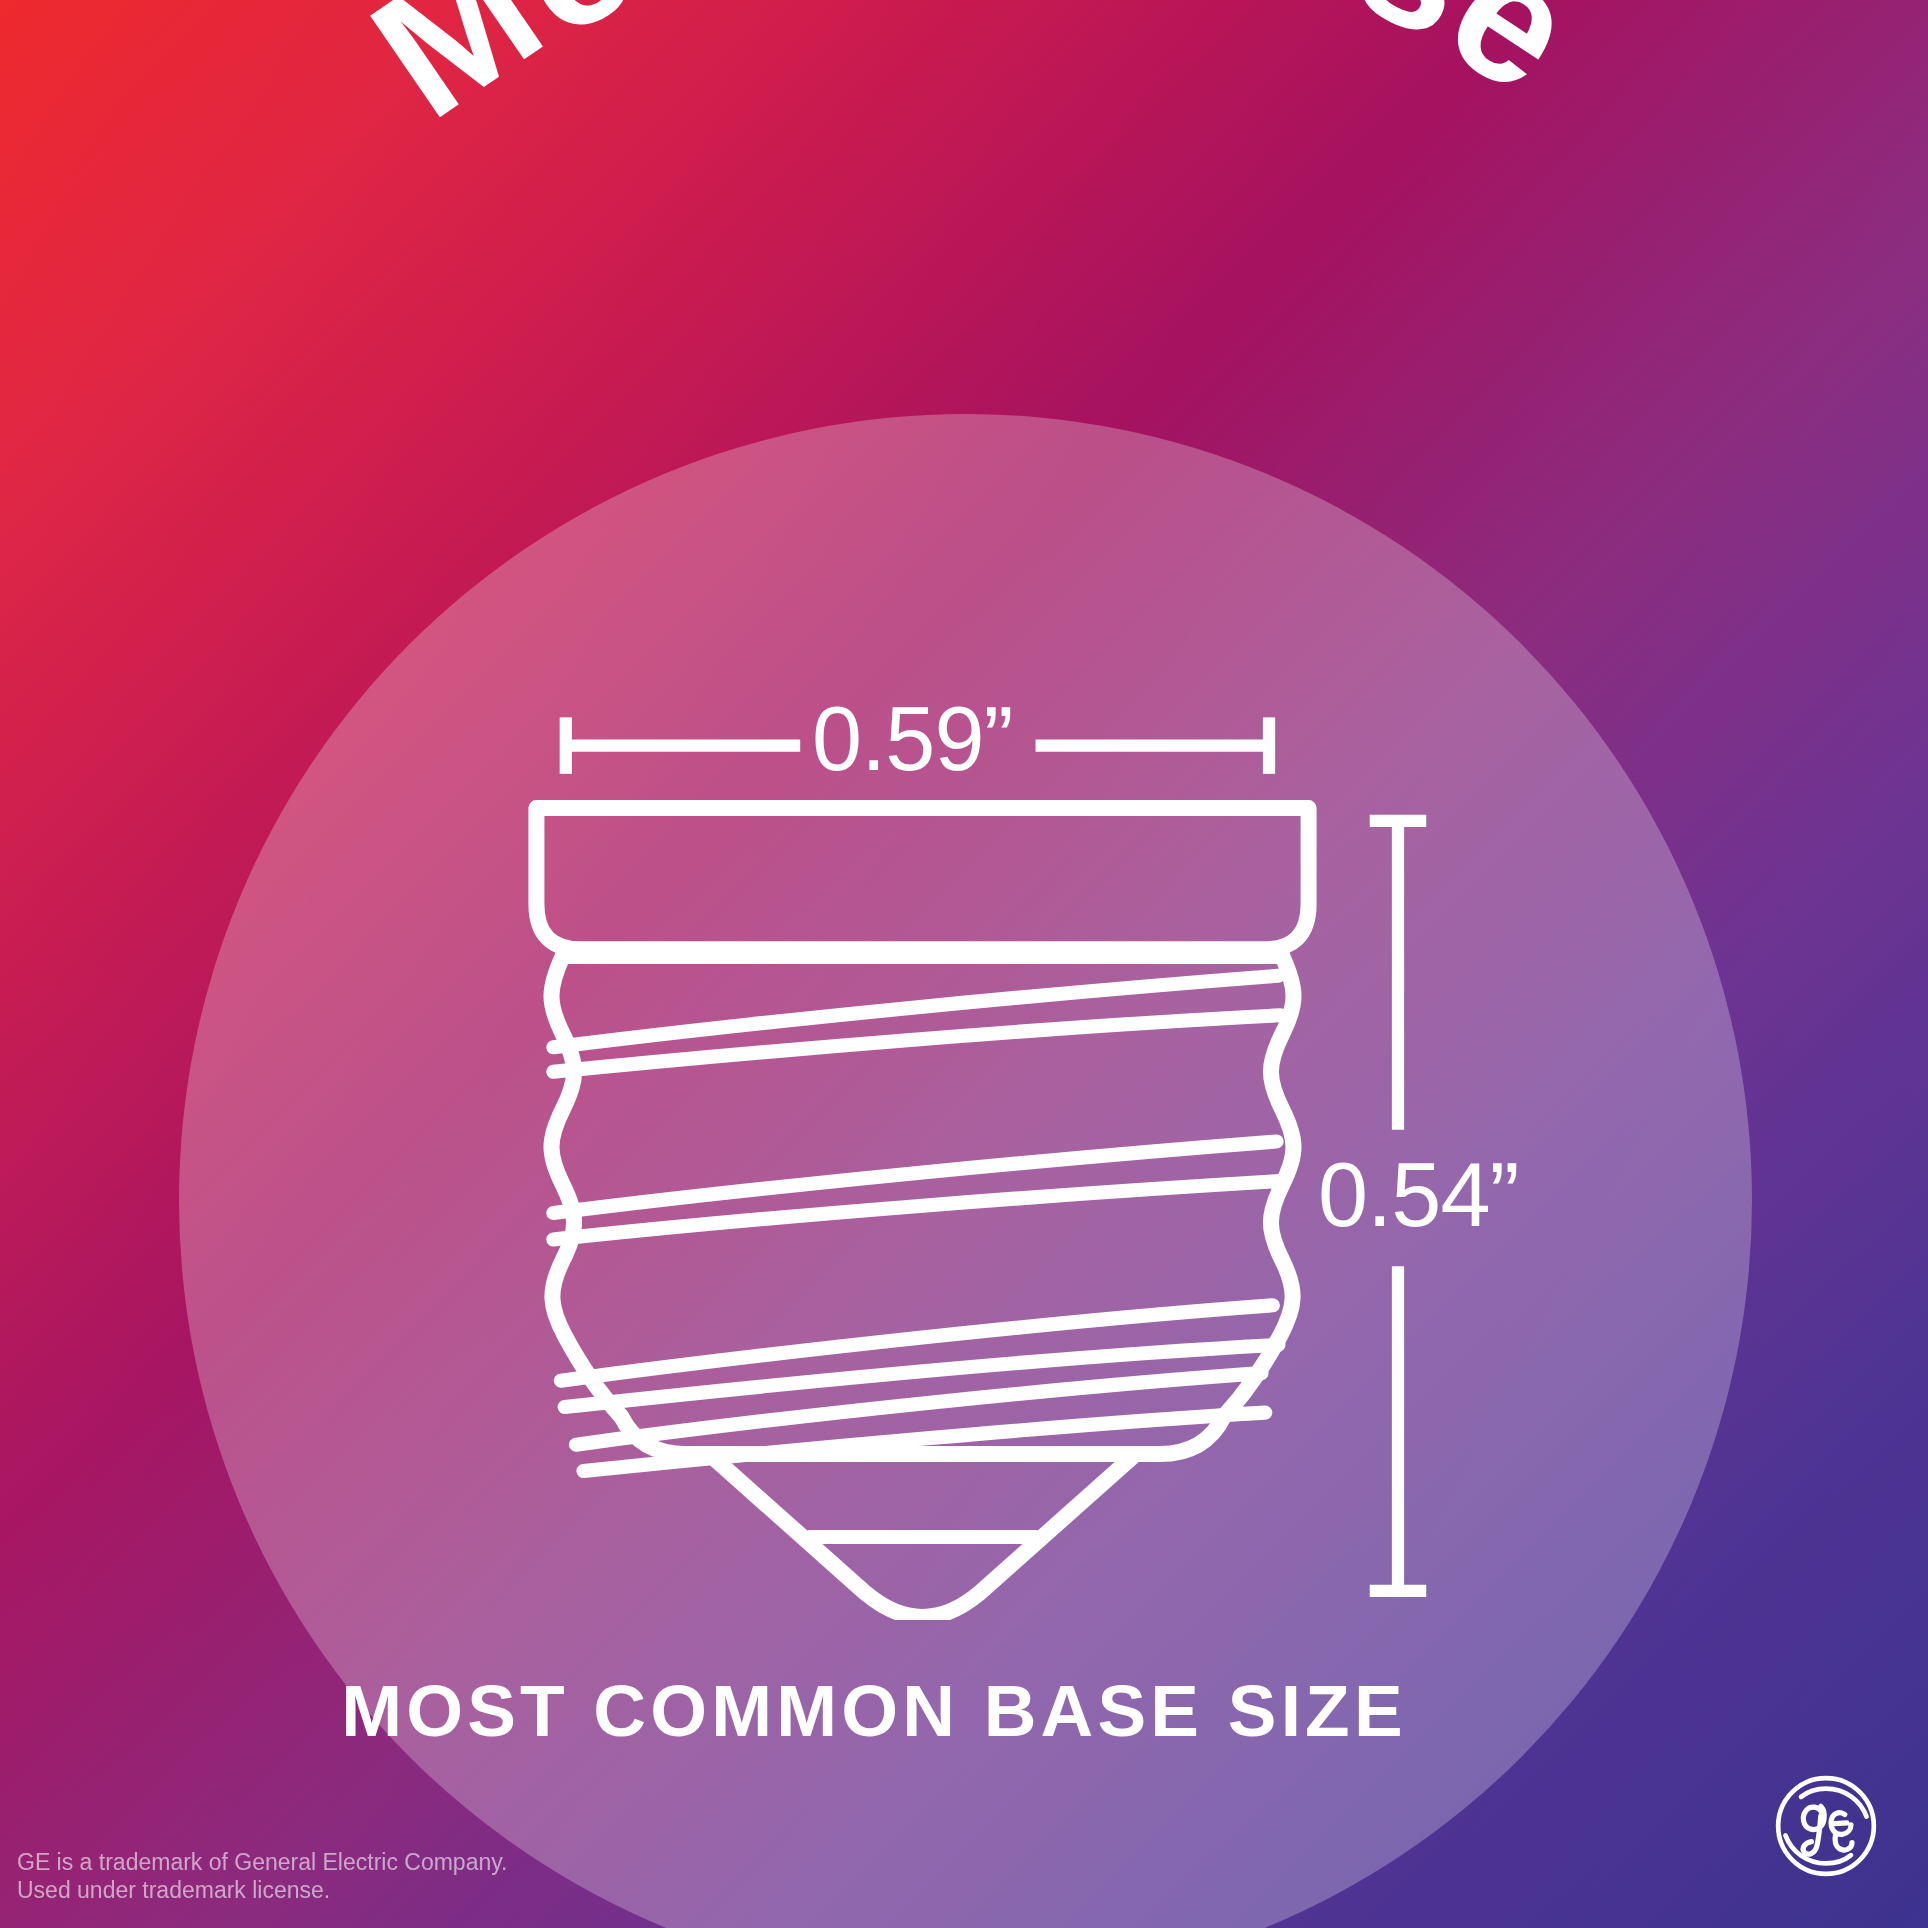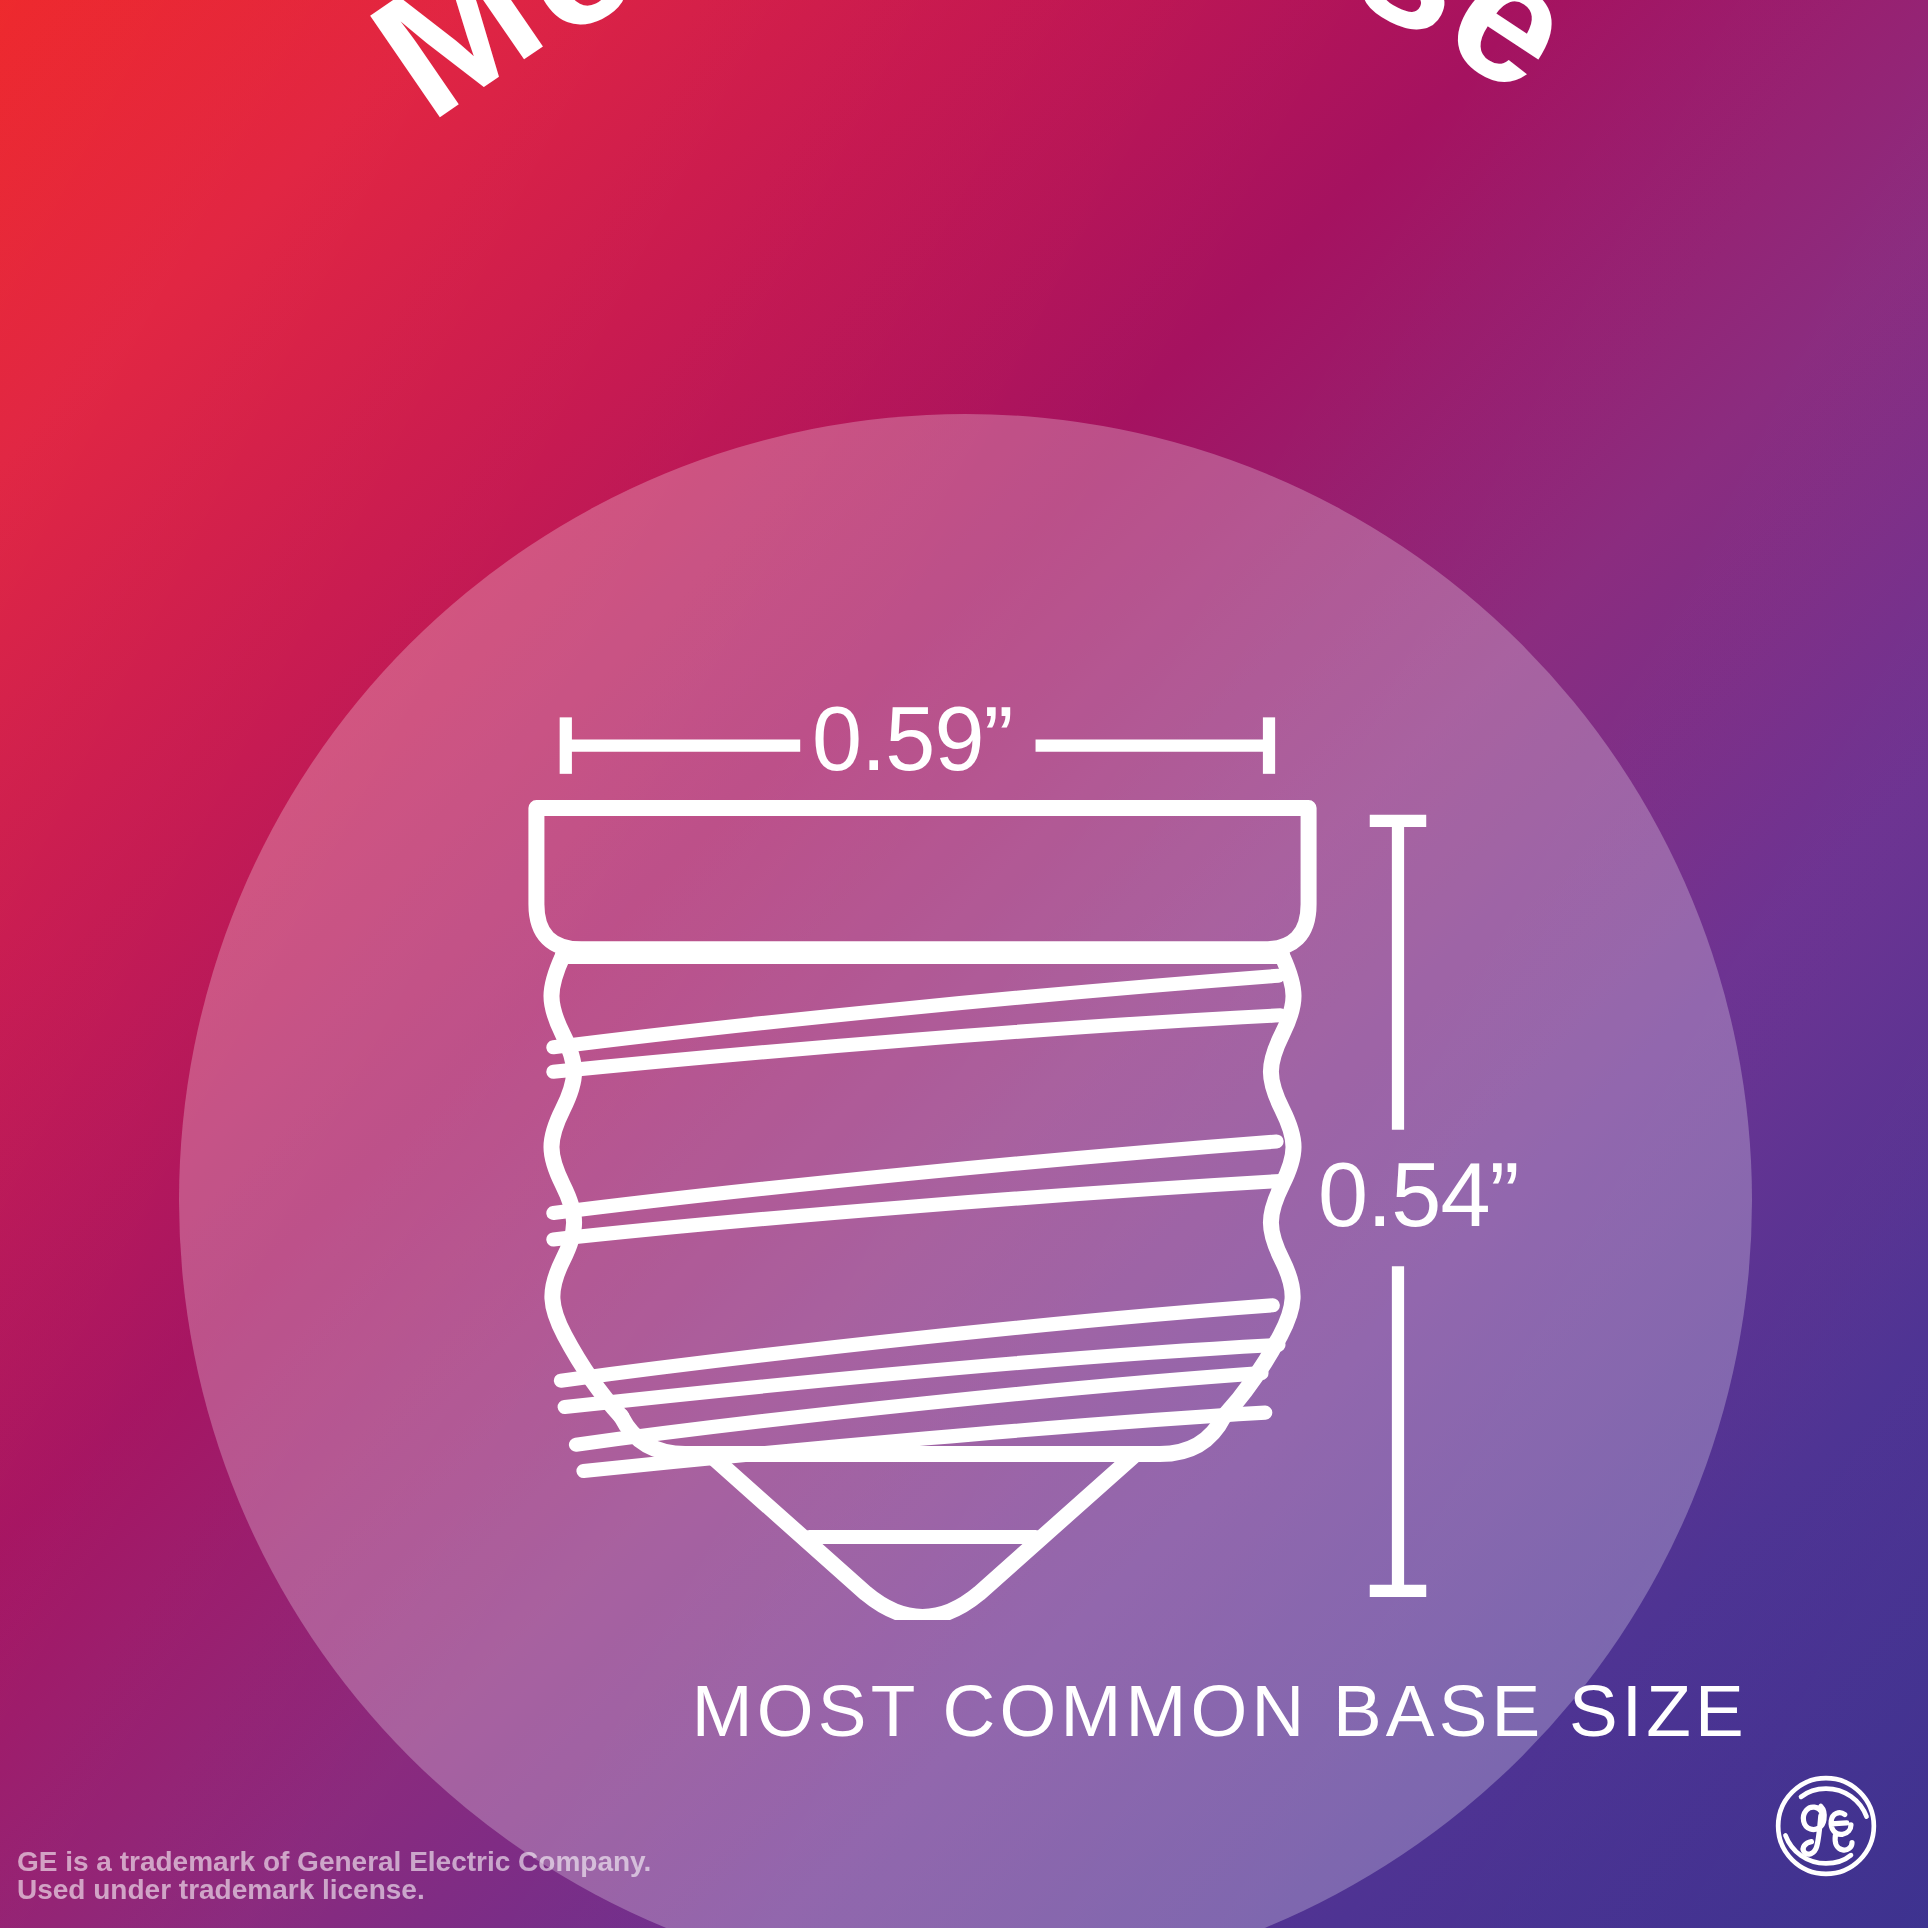--- a/index.html
+++ b/index.html
@@ -114,37 +114,37 @@
     font-size: 90px;
     letter-spacing: -0.9px;
   }
 
   
   .caption {
     position: absolute;
     left: 0;
     top: 1669px;
     width: 1748px;
-    text-align: right;
+    text-align: center;
     color: #ffffff;
     font-size: 73px;
     letter-spacing: 4.2px;
     font-family: "Liberation Sans", sans-serif;
+    font-weight: bold;
   }
 
   
   .legal {
     position: absolute;
     left: 17px;
     top: 1848px;
     color: rgba(255,255,255,0.58);
-    font-size: 28px;
+    font-size: 23px;
     line-height: 28px;
     font-family: "Liberation Sans", sans-serif;
-    font-weight: bold;
   }
 
   
   .ge-logo {
     position: absolute;
     left: 1774px;
     top: 1774px;
     width: 104px;
     height: 104px;
   }

